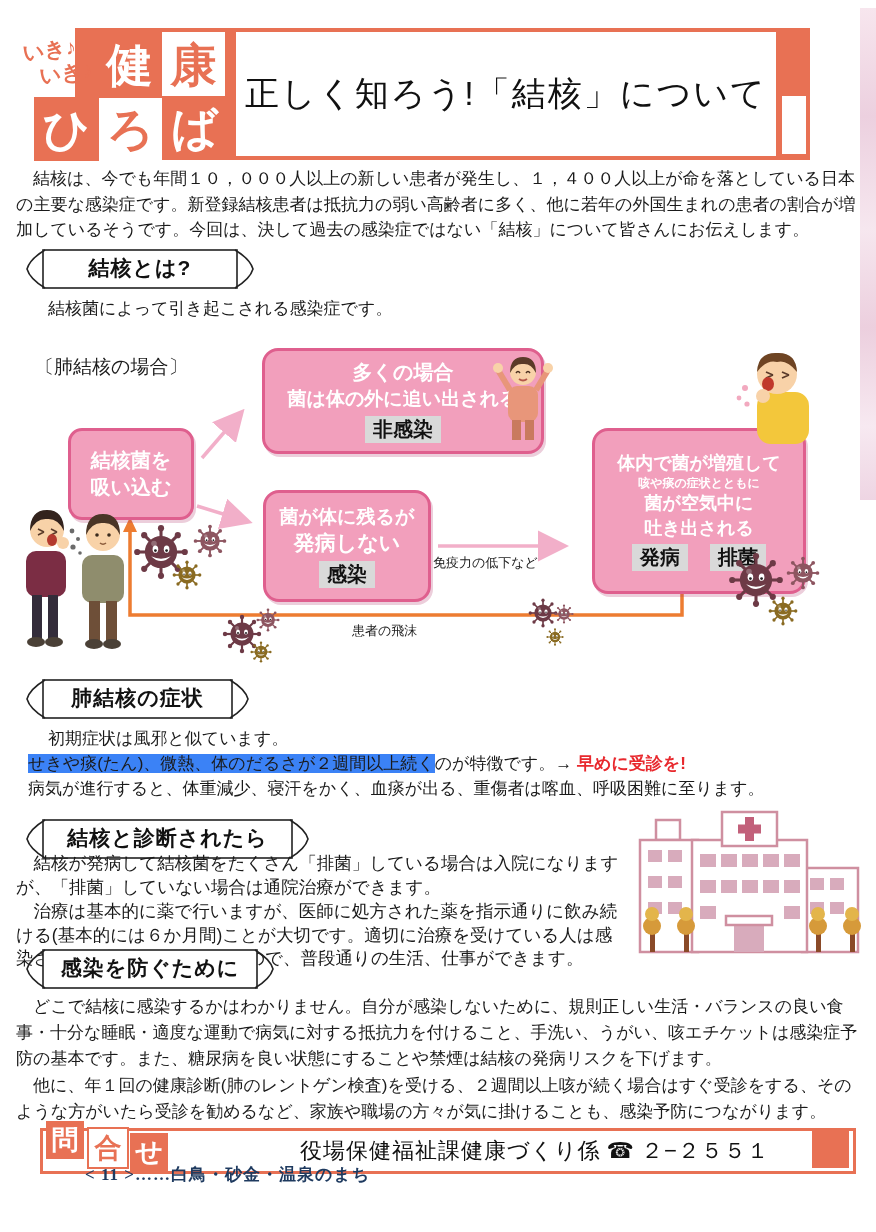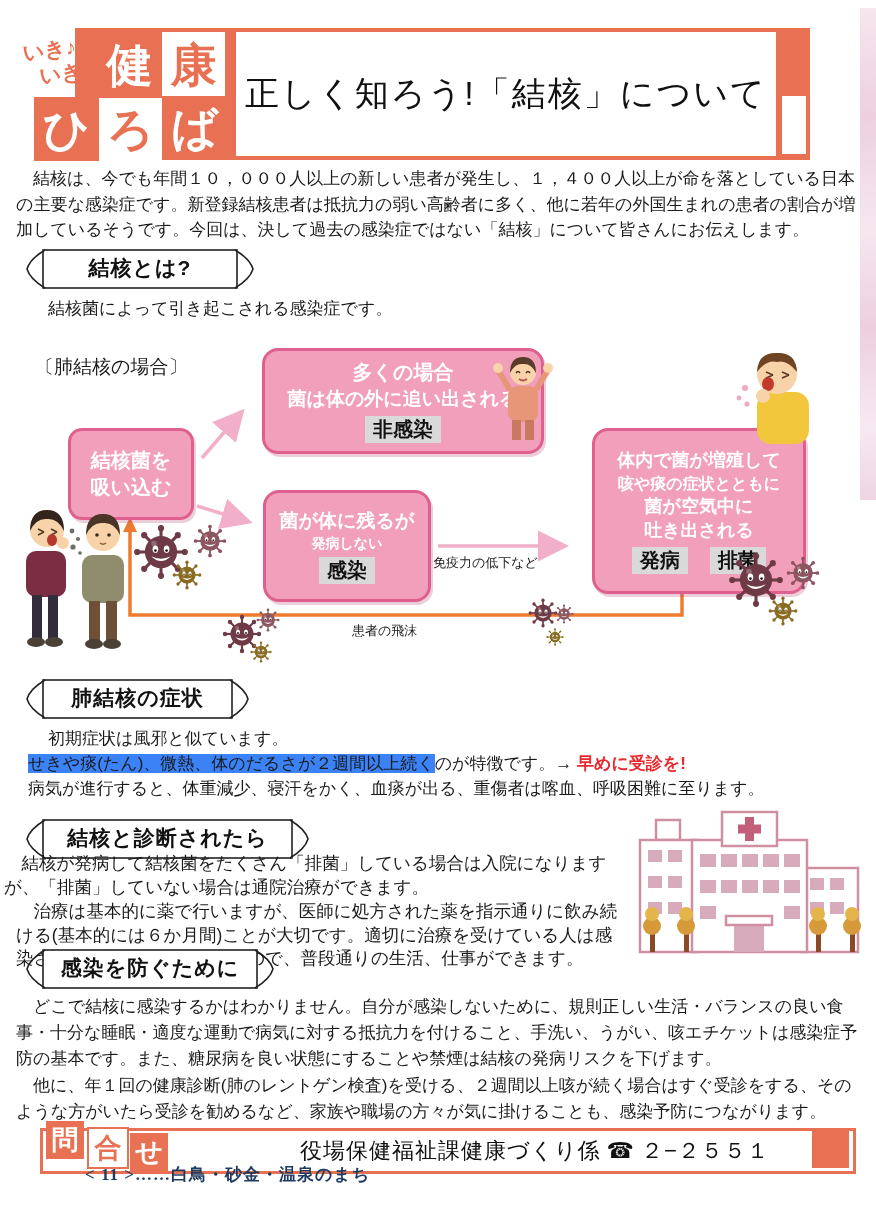--- a/index.html
+++ b/index.html
@@ -141,27 +141,27 @@
     </div>
 
     <div class="abs pinkbox" style="left:262px;top:10px;width:276px;height:100px;">
       <div class="bl" style="font-size:20px;">多くの場合</div>
       <div class="bl" style="font-size:19px;">菌は体の外に追い出される</div>
       <span class="tag">非感染</span>
     </div>
 
     <div class="abs pinkbox" style="left:263px;top:152px;width:162px;height:106px;">
       <div class="bl" style="font-size:19px;">菌が体に残るが</div>
-      <div class="bl" style="font-size:14px;">発病しない</div>
+      <div class="bl" style="font-size:21px;">発病しない</div>
       <span class="tag">感染</span>
     </div>
 
     <div class="abs pinkbox" style="left:592px;top:90px;width:208px;height:160px;">
       <div class="bl" style="font-size:18px;">体内で菌が増殖して</div>
-      <div class="bl" style="font-size:16px;">咳や痰の症状とともに</div>
+      <div class="bl" style="font-size:12px;">咳や痰の症状とともに</div>
       <div class="bl" style="font-size:18px;">菌が空気中に</div>
       <div class="bl" style="font-size:18px;">吐き出される</div>
       <div style="display:flex;gap:22px;">
         <span class="tag">発病</span>
         <span class="tag">排菌</span>
       </div>
     </div>
 
     <div class="abs dlabel" style="left:433px;top:216px;">免疫力の低下など</div>
     <div class="abs dlabel" style="left:352px;top:284px;">患者の飛沫</div>
@@ -281,21 +281,21 @@
   <div class="abs line" style="left:28px;top:776px;">病気が進行すると、体重減少、寝汗をかく、血痰が出る、重傷者は喀血、呼吸困難に至ります。</div>
 
   <div class="abs banner" style="left:25px;top:818px;width:285px;">
     <svg width="285" height="42" viewBox="0 0 285 42">
       <rect x="18" y="2" width="249" height="38" fill="#fff" stroke="#222" stroke-width="1.6"></rect>
       <path d="M20,2 C10,8 4,14 2,21 C4,28 10,34 20,40" fill="none" stroke="#222" stroke-width="1.6"></path>
       <path d="M265,2 C275,8 281,14 283,21 C281,28 275,34 265,40" fill="none" stroke="#222" stroke-width="1.6"></path>
     </svg>
     <span class="blabel">結核と診断されたら</span>
   </div>
-  <p class="abs para" style="left:4px;top:852px;width:606px;line-height:23.5px;font-size:17.5px;">結核が発病して結核菌をたくさん「排菌」している場合は入院になりますが、「排菌」していない場合は通院治療ができます。</p>
+  <p class="abs para" style="left:16px;top:852px;width:606px;line-height:23.5px;font-size:17.5px;">結核が発病して結核菌をたくさん「排菌」している場合は入院になりますが、「排菌」していない場合は通院治療ができます。</p>
   <p class="abs para" style="left:16px;top:900px;width:606px;line-height:23.5px;font-size:17.5px;">治療は基本的に薬で行いますが、医師に処方された薬を指示通りに飲み続ける(基本的には６か月間)ことが大切です。適切に治療を受けている人は感染させる可能性はありませんので、普段通りの生活、仕事ができます。</p>
 
   <svg class="abs" style="left:622px;top:798px;" width="250" height="160" viewBox="0 0 250 160">
     <g stroke="#CF8FA0" stroke-width="2.5" fill="#fff">
       <rect x="34" y="22" width="24" height="20"></rect>
       <rect x="18" y="42" width="58" height="112"></rect>
       <rect x="180" y="70" width="56" height="84"></rect>
       <rect x="70" y="42" width="115" height="112"></rect>
       <rect x="100" y="14" width="55" height="34"></rect>
     </g>

